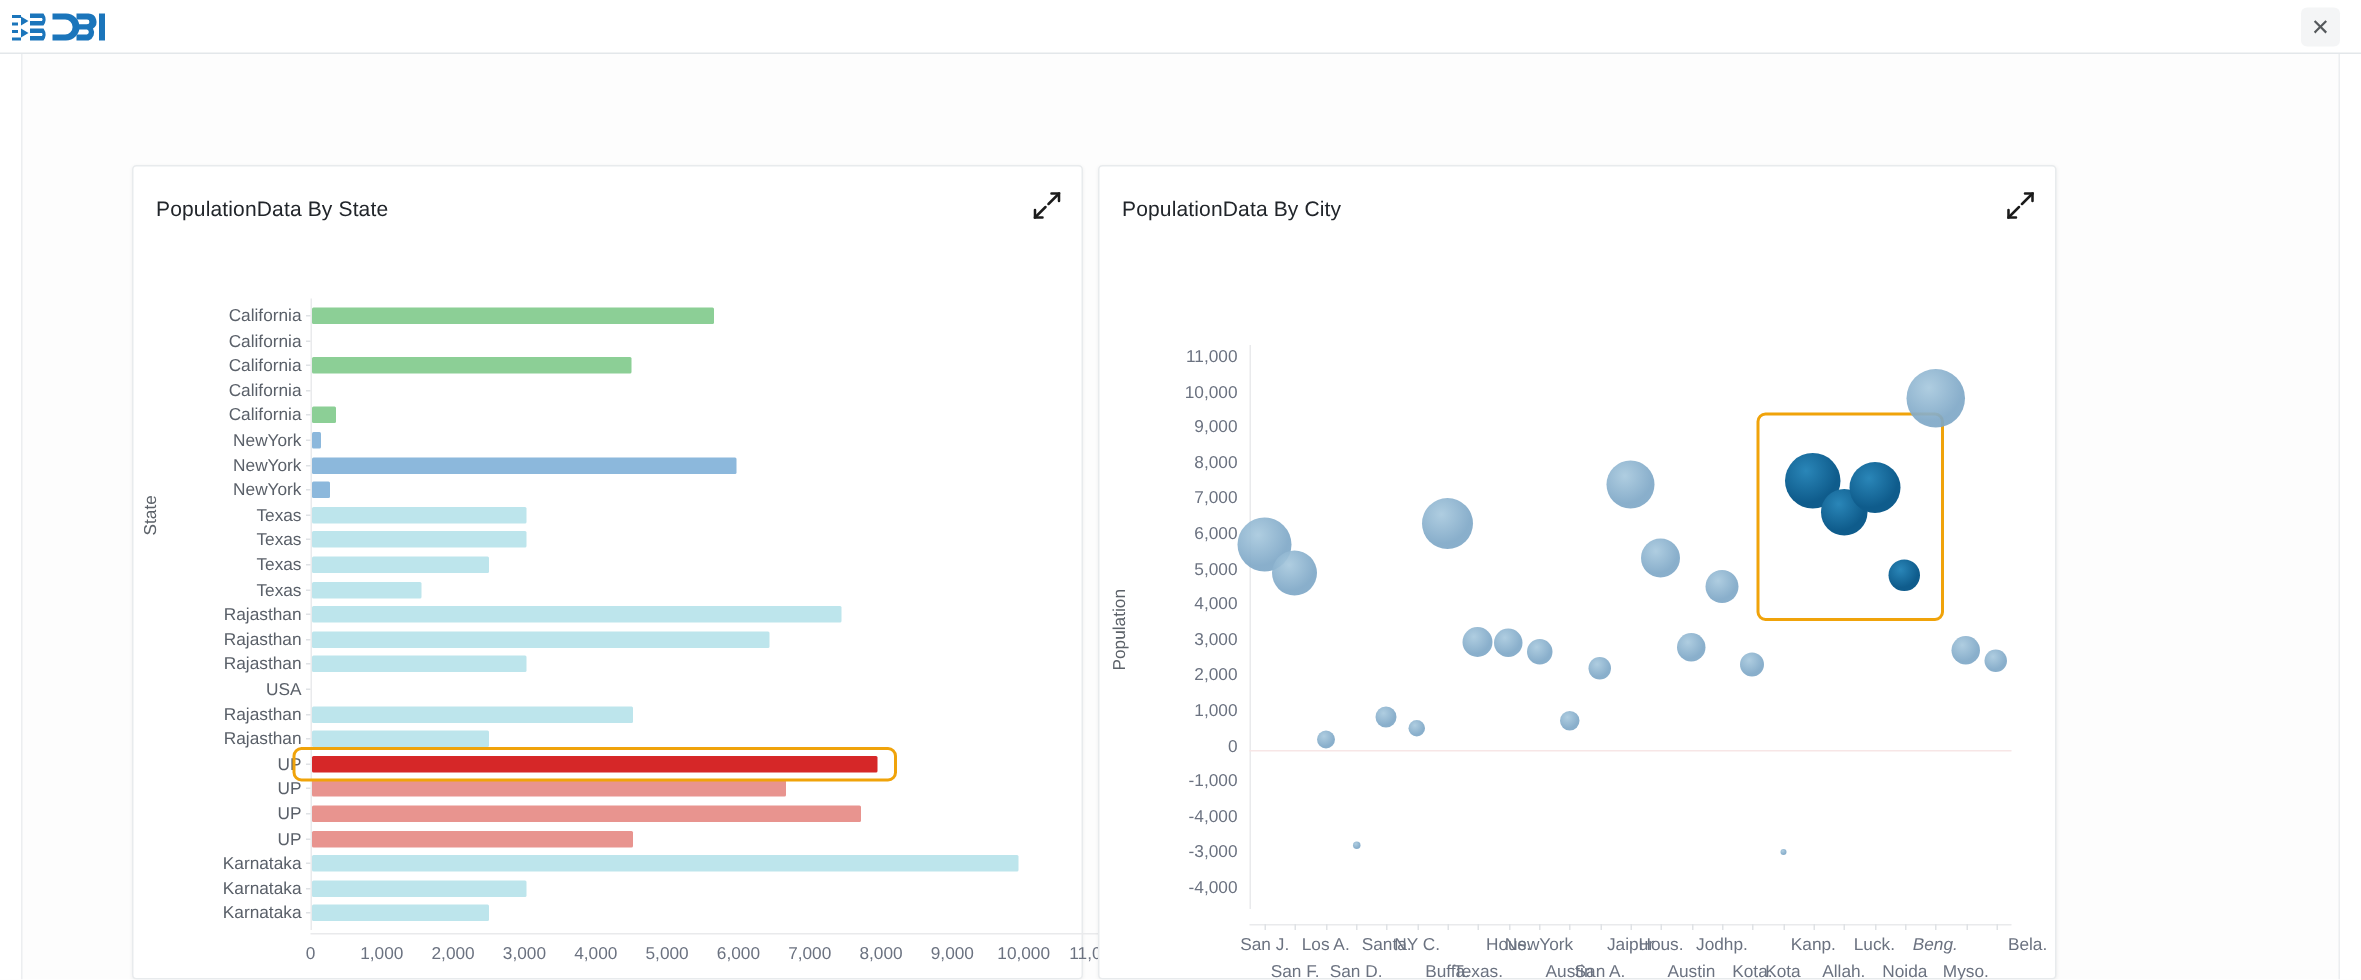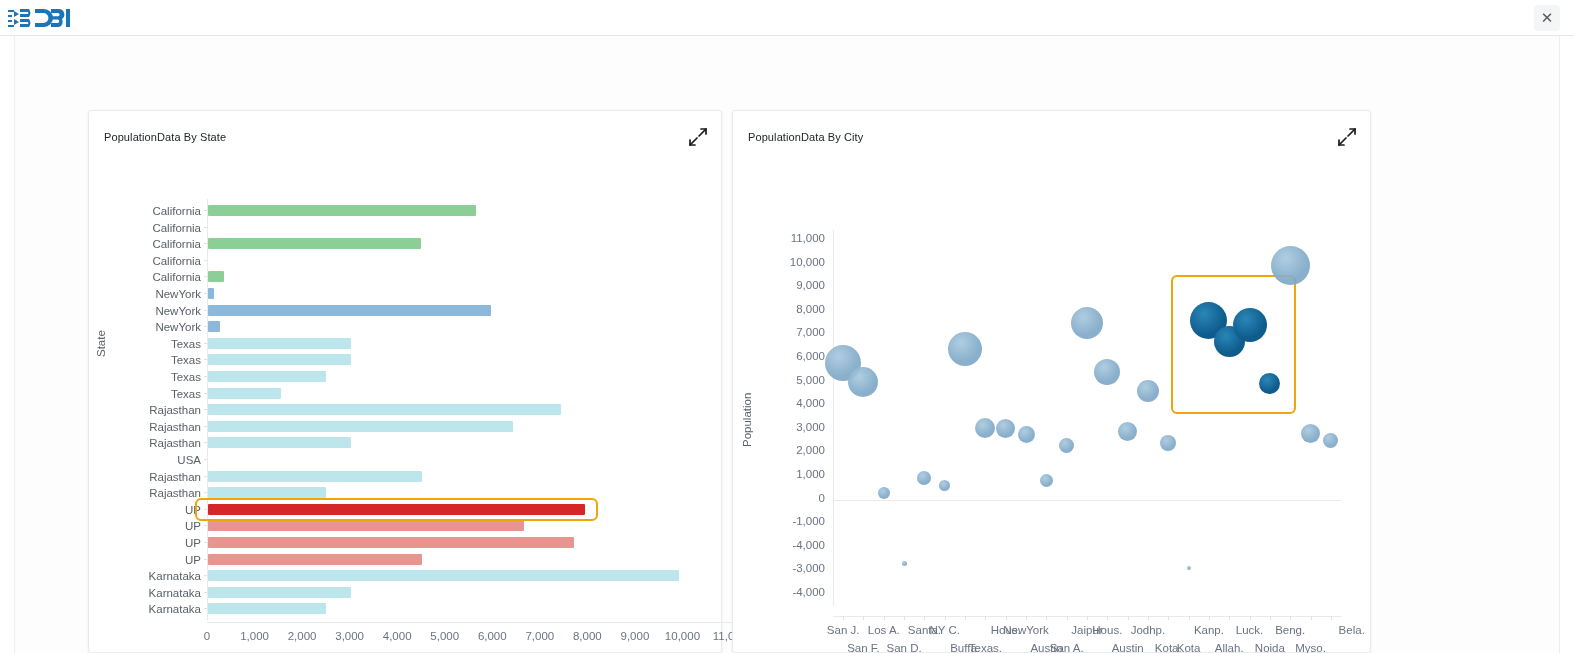--- a/index.html
+++ b/index.html
@@ -32,21 +32,21 @@
   .card{
     position:absolute;background:#ffffff;
     border:1px solid #e8ebed;border-radius:3px;
     box-shadow:0 1px 3px rgba(0,0,0,.06);
     box-sizing:border-box;
   }
   #card-state{left:73px;top:74px;width:634px;height:543px;}
   #card-city {left:717px;top:74px;width:639px;height:543px;}
   .card-title{
     position:absolute;left:15px;top:20px;
-    font-size:11px;color:#21252a;letter-spacing:.1px;
+    font-size:14px;color:#21252a;letter-spacing:.1px;
   }
   .expand-icon{
     position:absolute;right:13px;top:16px;width:20px;height:20px;cursor:pointer;
   }
   
   .plot{position:absolute;}
   .tick-label{position:absolute;font-size:11.5px;color:#6b7280;white-space:nowrap;}
   .axis-title{position:absolute;font-size:11.5px;color:#5c6269;}
   .axis-title.vert{transform:rotate(-90deg);transform-origin:left top;}
   .bar{position:absolute;height:11px;border-radius:1px;}
@@ -278,21 +278,21 @@
         <div class="tick-label" style="left: 116.8px; top: 513px; width: 68px; text-align: center;">Los A.</div>
         <div class="tick-label" style="left: 157.44px; top: 513px; width: 68px; text-align: center;">Santa.</div>
         <div class="tick-label" style="left: 177.76px; top: 513px; width: 68px; text-align: center;">NY C.</div>
         <div class="tick-label" style="left: 238.72px; top: 513px; width: 68px; text-align: center;">Hous.</div>
         <div class="tick-label" style="left: 259.04px; top: 513px; width: 68px; text-align: center;">NewYork</div>
         <div class="tick-label" style="left: 320px; top: 513px; width: 68px; text-align: center;">Jaipur</div>
         <div class="tick-label" style="left: 340.32px; top: 513px; width: 68px; text-align: center;">Hous.</div>
         <div class="tick-label" style="left: 380.96px; top: 513px; width: 68px; text-align: center;">Jodhp.</div>
         <div class="tick-label" style="left: 441.92px; top: 513px; width: 68px; text-align: center;">Kanp.</div>
         <div class="tick-label" style="left: 482.56px; top: 513px; width: 68px; text-align: center;">Luck.</div>
-        <div class="tick-label" style="left: 523.2px; top: 513px; width: 68px; text-align: center;">Beng.</div>
+        <div class="tick-label" style="left: 523.2px; top: 513px; width: 68px; text-align: center; font-style: italic;">Beng.</div>
         <div class="tick-label" style="left: 563.84px; top: 513px; width: 68px; text-align: right;">Bela.</div>
         <div class="tick-label" style="left: 96.48px; top: 531px; width: 68px; text-align: center;">San F.</div>
         <div class="tick-label" style="left: 137.12px; top: 531px; width: 68px; text-align: center;">San D.</div>
         <div class="tick-label" style="left: 198.08px; top: 531px; width: 68px; text-align: center;">Buffa.</div>
         <div class="tick-label" style="left: 218.4px; top: 531px; width: 68px; text-align: center;">Texas.</div>
         <div class="tick-label" style="left: 279.36px; top: 531px; width: 68px; text-align: center;">Austin</div>
         <div class="tick-label" style="left: 299.68px; top: 531px; width: 68px; text-align: center;">San A.</div>
         <div class="tick-label" style="left: 360.64px; top: 531px; width: 68px; text-align: center;">Austin</div>
         <div class="tick-label" style="left: 401.28px; top: 531px; width: 68px; text-align: center;">Kota.</div>
         <div class="tick-label" style="left: 421.6px; top: 531px; width: 68px; text-align: center;">Kota</div>

